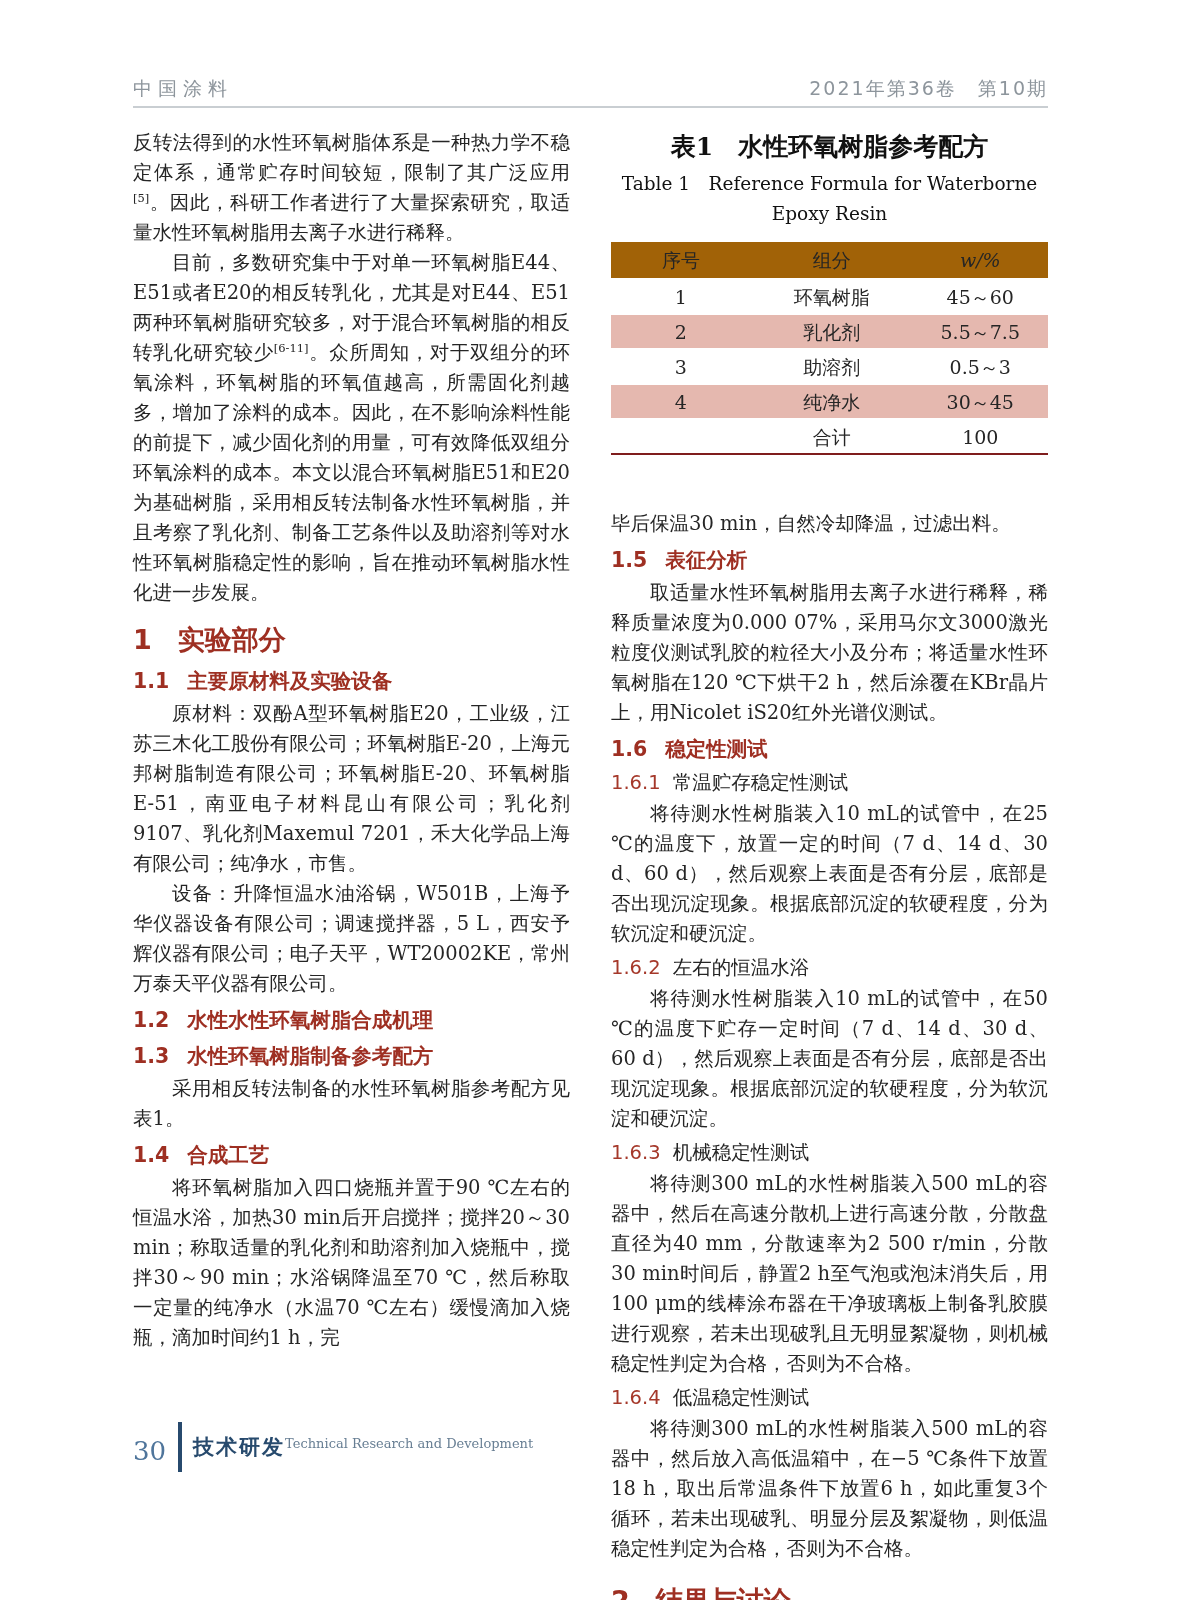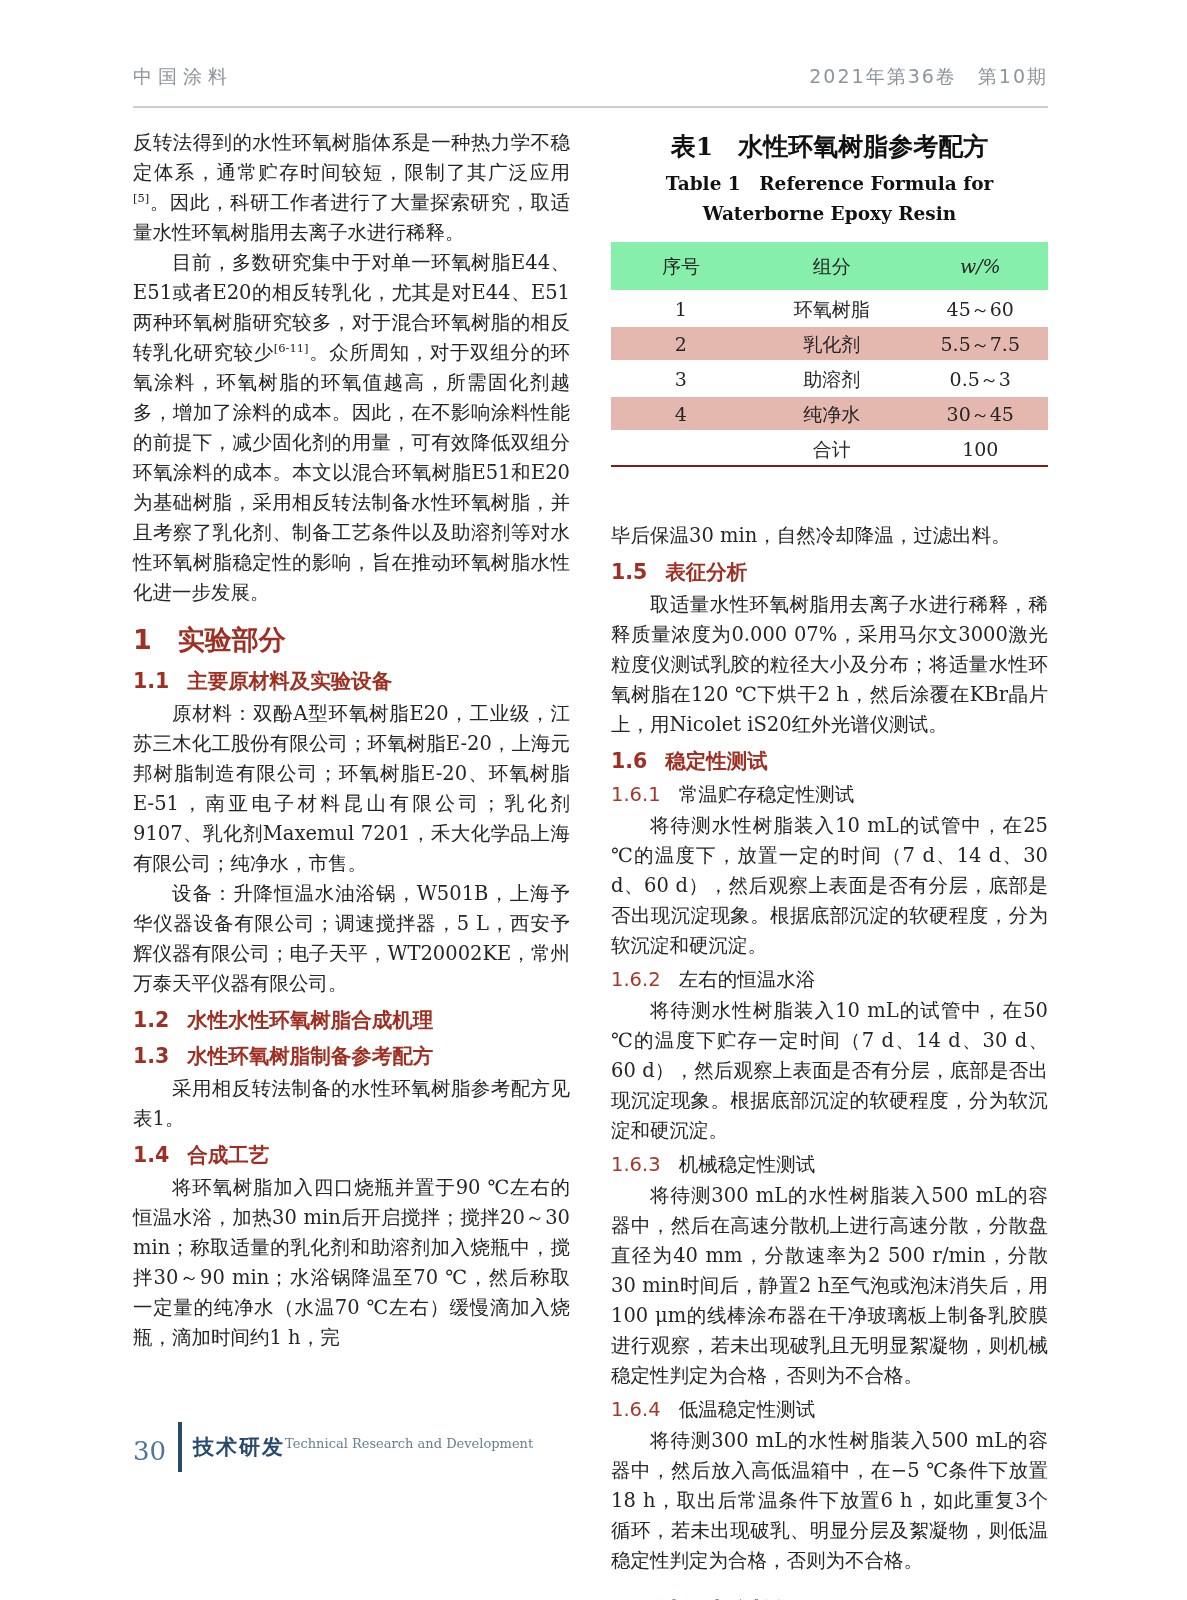--- a/index.html
+++ b/index.html
@@ -1,19 +1,19 @@
 <!DOCTYPE html>
 <html><head>
 <meta charset="utf-8">
 <style>
   html,body{margin:0;padding:0;background:#e9e9e9;}
   .page{position:relative;width:1187px;height:1600px;background:#ffffff;margin:0 auto;
         font-family:"DejaVu Serif","Liberation Serif",serif;color:#252525;overflow:hidden;}
   
-  .pheader{position:absolute;left:133px;top:64px;width:915px;display:flex;
+  .pheader{position:absolute;left:133px;top:76px;width:915px;display:flex;
            justify-content:space-between;align-items:flex-end;
            font-family:"DejaVu Sans","Liberation Sans",sans-serif;
            font-size:19px;color:#8d959c;}
   .journal{letter-spacing:6px;}
   .issue{letter-spacing:2px;}
   .hrule{position:absolute;left:133px;top:106px;width:915px;height:0;
          border-top:2px solid #c9ced2;}
   
   .cols{position:absolute;left:133px;top:128px;width:915px;display:flex;gap:41px;}
   .col{width:437px;font-size:19.5px;line-height:30px;text-align:justify;}
@@ -24,29 +24,29 @@
   .h-sec{display:flex;align-items:baseline;margin:15px 0 9px;color:#9e2f22;
          font-family:"DejaVu Sans","Liberation Sans",sans-serif;
          font-size:27px;font-weight:bold;line-height:34px;}
   .h-sec .num{margin-right:26px;}
   .h-sub{display:flex;align-items:center;margin:6px 0 3px;color:#9e2f22;
          font-family:"DejaVu Sans","Liberation Sans",sans-serif;
          font-size:20.5px;font-weight:bold;line-height:30px;}
   .h-sub .num{margin-right:18px;}
   .h-sub3{display:flex;align-items:baseline;margin:4px 0 1px;
           font-size:19.5px;font-weight:normal;line-height:30px;color:#252525;}
-  .h-sub3 .num{color:#a5382a;margin-right:18px;
+  .h-sub3 .num{color:#a5382a;margin-right:12px;
                font-family:"DejaVu Sans","Liberation Sans",sans-serif;}
   
   .tablewrap{margin:4px 0 52px;}
   .cap-cn{text-align:center;font-weight:bold;font-size:25px;color:#111;margin-bottom:7px;}
-  .cap-en{text-align:center;font-weight:bold;font-size:18.5px;color:#111;margin-bottom:11px;}
+  .cap-en{text-align:center;font-weight:normal;font-size:18.5px;color:#111;margin-bottom:11px;}
   table.t1{width:100%;border-collapse:separate;border-spacing:0 2px;font-size:19px;}
   table.t1 th,table.t1 td{padding:0;text-align:center;font-weight:normal;height:33px;}
-  table.t1 thead th{background:#86efac;height:48px;}
+  table.t1 thead th{background:#a16207;height:36px;}
   table.t1 th.wcol{font-style:italic;}
   tr.alt td{background:#e5b8af;}
   tr.total td{border-bottom:2px solid #7f1d1d;}
   
   .pfooter{position:absolute;left:133px;top:1422px;display:flex;align-items:center;}
   .pgnum{font-size:26px;color:#4f759b;margin-right:12px;margin-top:8px;}
   .fbar{width:4px;height:50px;background:#274a6d;margin-right:11px;}
   .fcol{display:flex;flex-direction:row;justify-content:center;}
   .fcn{font-family:"DejaVu Sans","Liberation Sans",sans-serif;font-weight:bold;
        font-size:21px;color:#274a6d;letter-spacing:2px;line-height:26px;}

